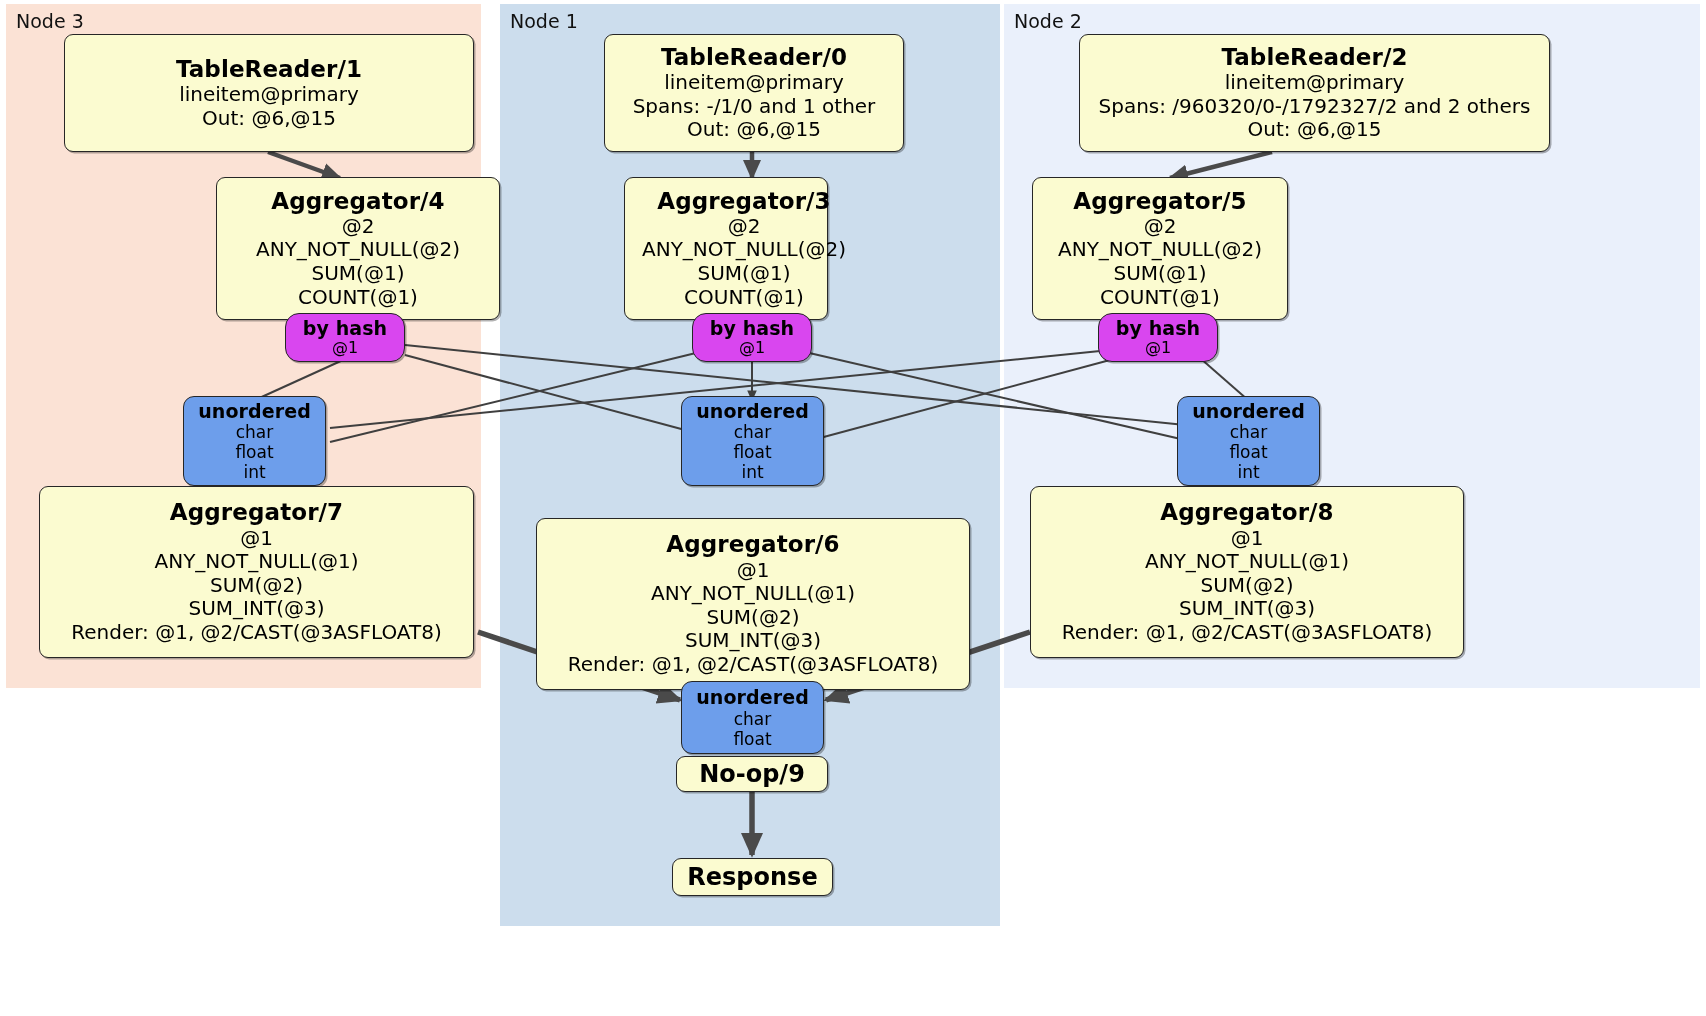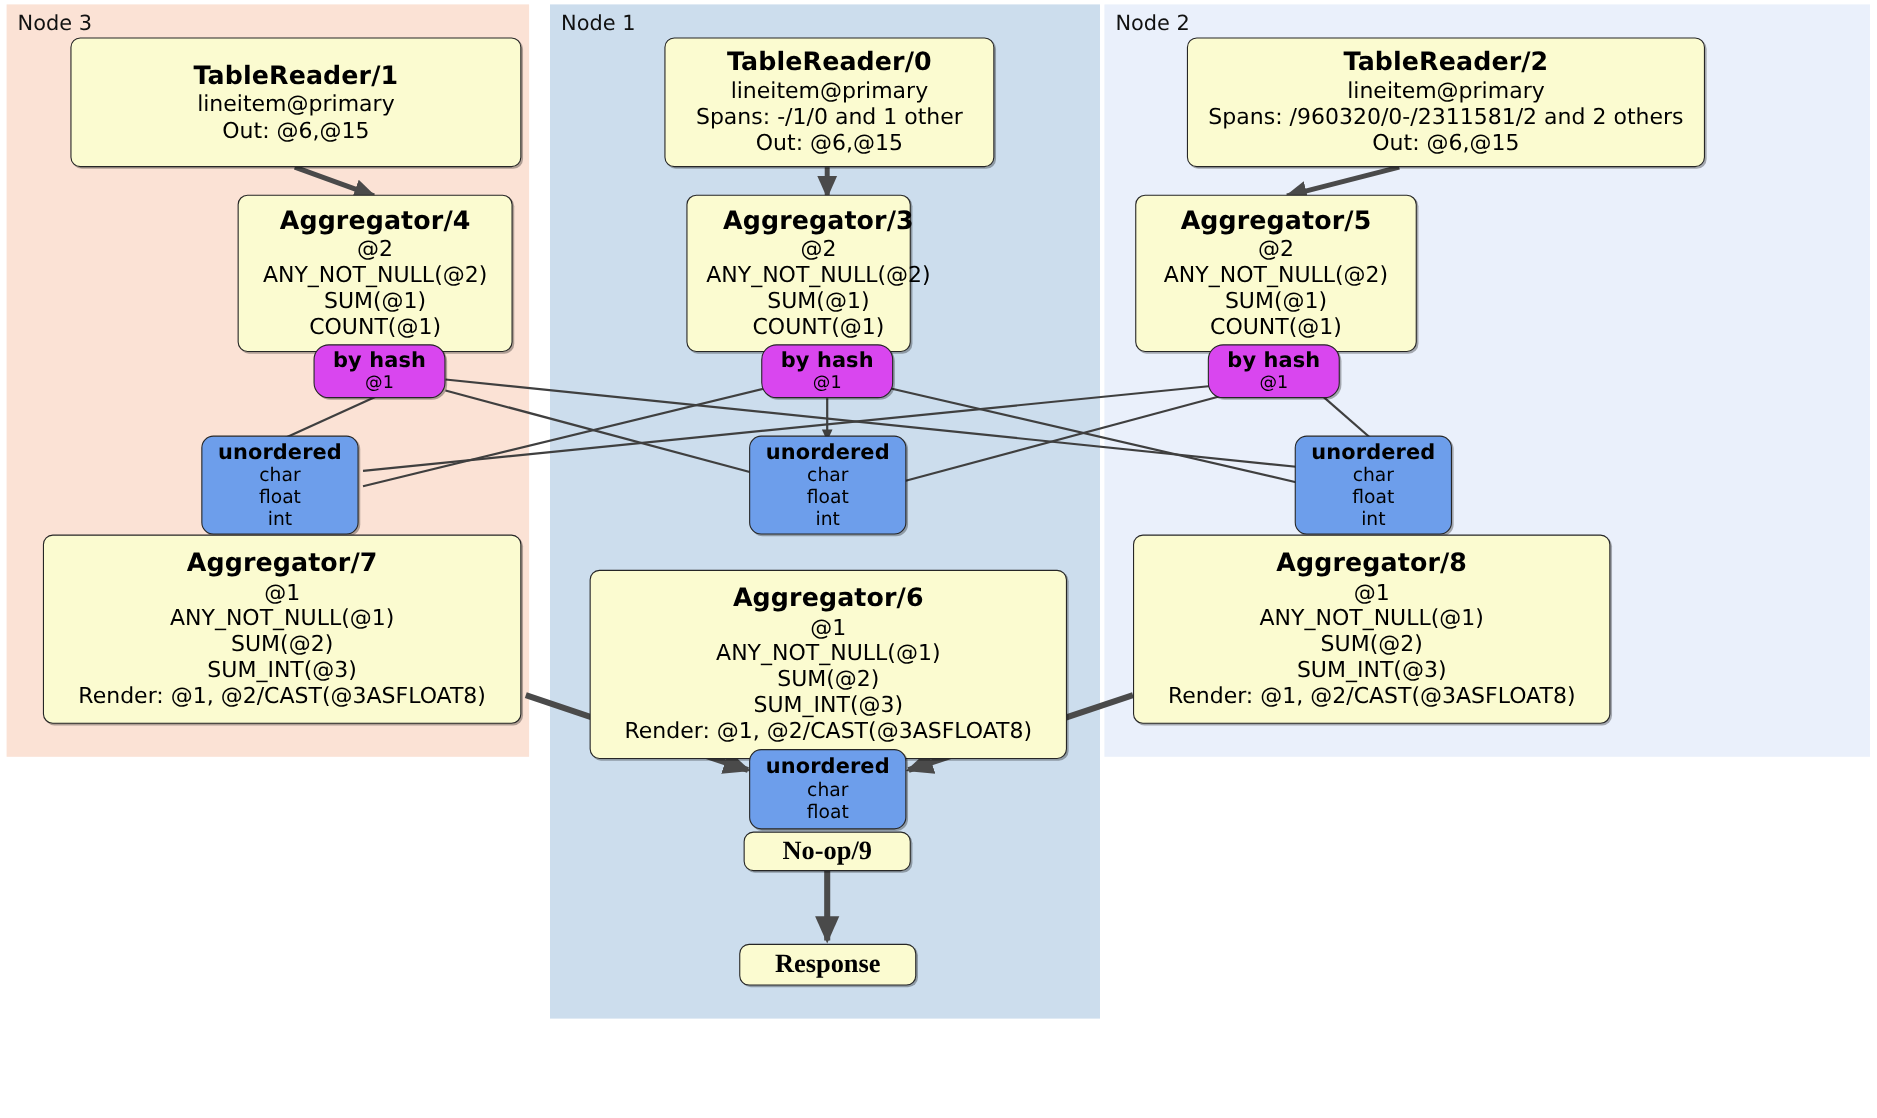--- a/index.html
+++ b/index.html
@@ -41,21 +41,21 @@
     background: #6d9eeb;
     border-radius: 11px;
     box-shadow: 1.5px 1.5px 0 rgba(0,0,0,0.30);
   }
   .title { font-weight: bold; font-size: 23px; letter-spacing: .1px; }
   .line  { font-size: 20px; }
   .router-hash .title { font-size: 19px; }
   .router-hash .line { font-size: 16px; }
   .router-unordered .title { font-size: 19px; }
   .router-unordered .line { font-size: 17px; }
-  .final-title { font-weight: bold; font-size: 24px; font-family: Liberation Serif, serif; }
+  .final-title { font-weight: bold; font-size: 24px; }
 
   svg.edges { position: absolute; left: 0; top: 0; width: 1706px; height: 1016px; pointer-events: none; }
   .thin  { stroke: #3f3f3f; stroke-width: 2;   fill: none; }
   .thick { stroke: #4a4a4a; stroke-width: 5.5; fill: none; }
   .med   { stroke: #4a4a4a; stroke-width: 4.5; fill: none; }
 </style>
 </head>
 <body>
 
 <div id="stage">
@@ -102,21 +102,21 @@
 
     <path class="thick" d="M752,790 L752,855" marker-end="url(#arrowThick)"></path>
   </svg>
 
   <div class="node proc" style="left:64px; top:34px; width:410px; height:118px;">
     <div class="title">TableReader/1</div>
     <div class="line">lineitem@primary</div>
     <div class="line">Out: @6,@15</div>
   </div>
 
-  <div class="node proc" style="left:216px; top:177px; width:250px; height:143px;">
+  <div class="node proc" style="left:216px; top:177px; width:284px; height:143px;">
     <div class="title">Aggregator/4</div>
     <div class="line">@2</div>
     <div class="line">ANY_NOT_NULL(@2)</div>
     <div class="line">SUM(@1)</div>
     <div class="line">COUNT(@1)</div>
   </div>
 
   <div class="node router-hash" style="left:285px; top:313px; width:120px; height:49px;">
     <div class="title">by hash</div>
     <div class="line">@1</div>
@@ -184,21 +184,21 @@
     <div class="final-title">No-op/9</div>
   </div>
 
   <div class="node proc" style="left:672px; top:858px; width:161px; height:38px;">
     <div class="final-title">Response</div>
   </div>
 
   <div class="node proc" style="left:1032px; top:34px; width:471px; height:118px;margin-left:47px;">
     <div class="title">TableReader/2</div>
     <div class="line">lineitem@primary</div>
-    <div class="line">Spans: /960320/0-/2311581/2 and 2 others</div>
+    <div class="line">Spans: /960320/0-/1792327/2 and 2 others</div>
     <div class="line">Out: @6,@15</div>
   </div>
 
   <div class="node proc" style="left:1032px; top:177px; width:256px; height:143px;">
     <div class="title">Aggregator/5</div>
     <div class="line">@2</div>
     <div class="line">ANY_NOT_NULL(@2)</div>
     <div class="line">SUM(@1)</div>
     <div class="line">COUNT(@1)</div>
   </div>

